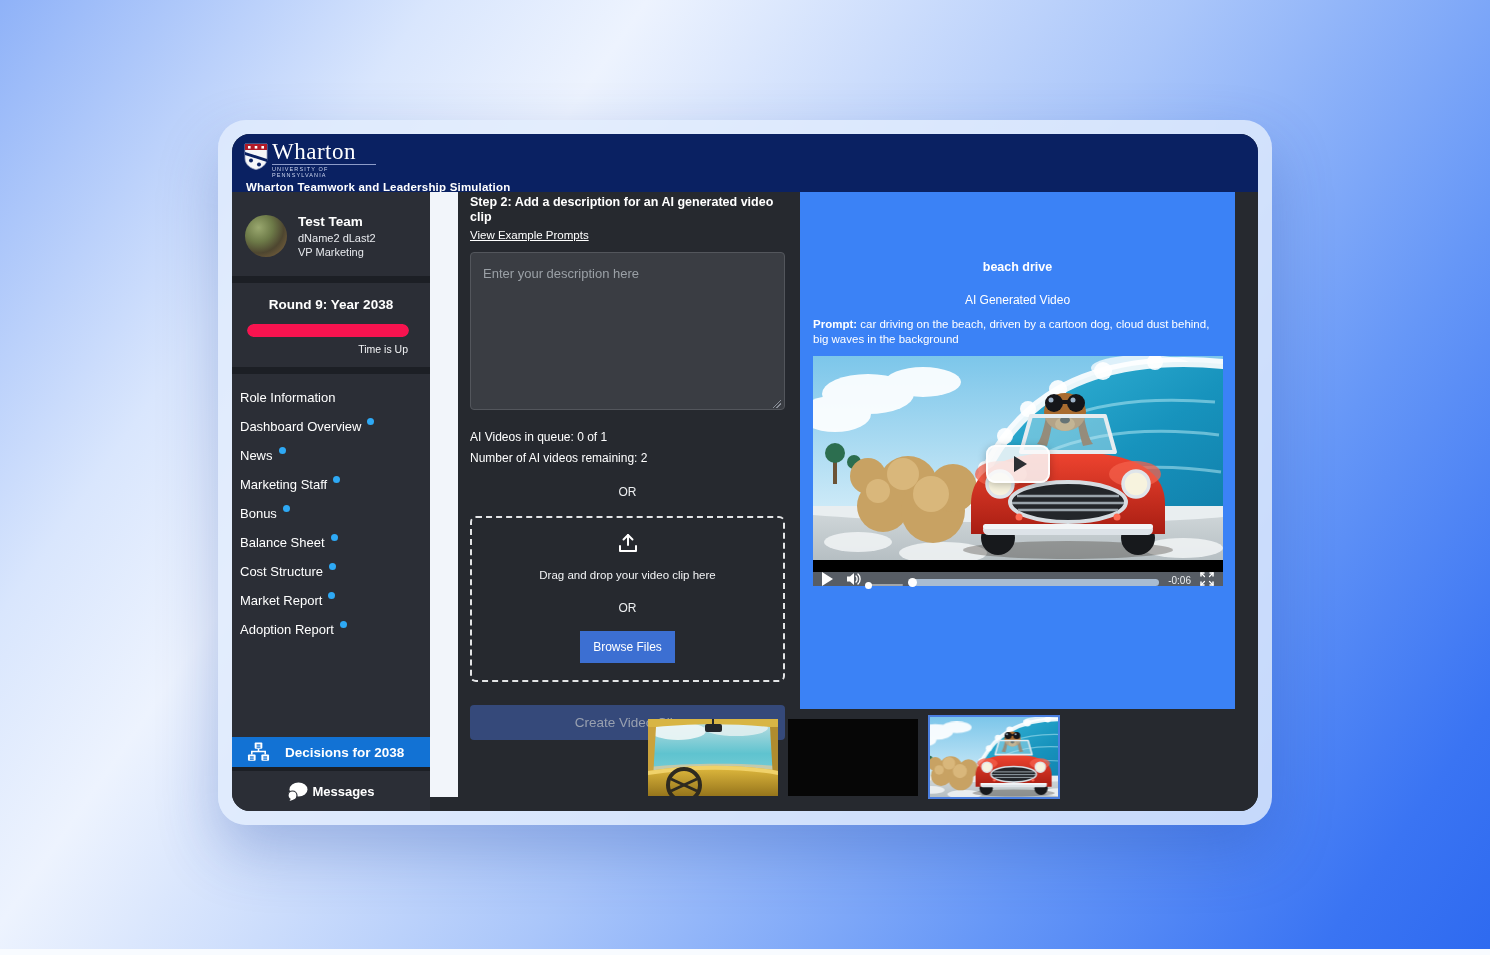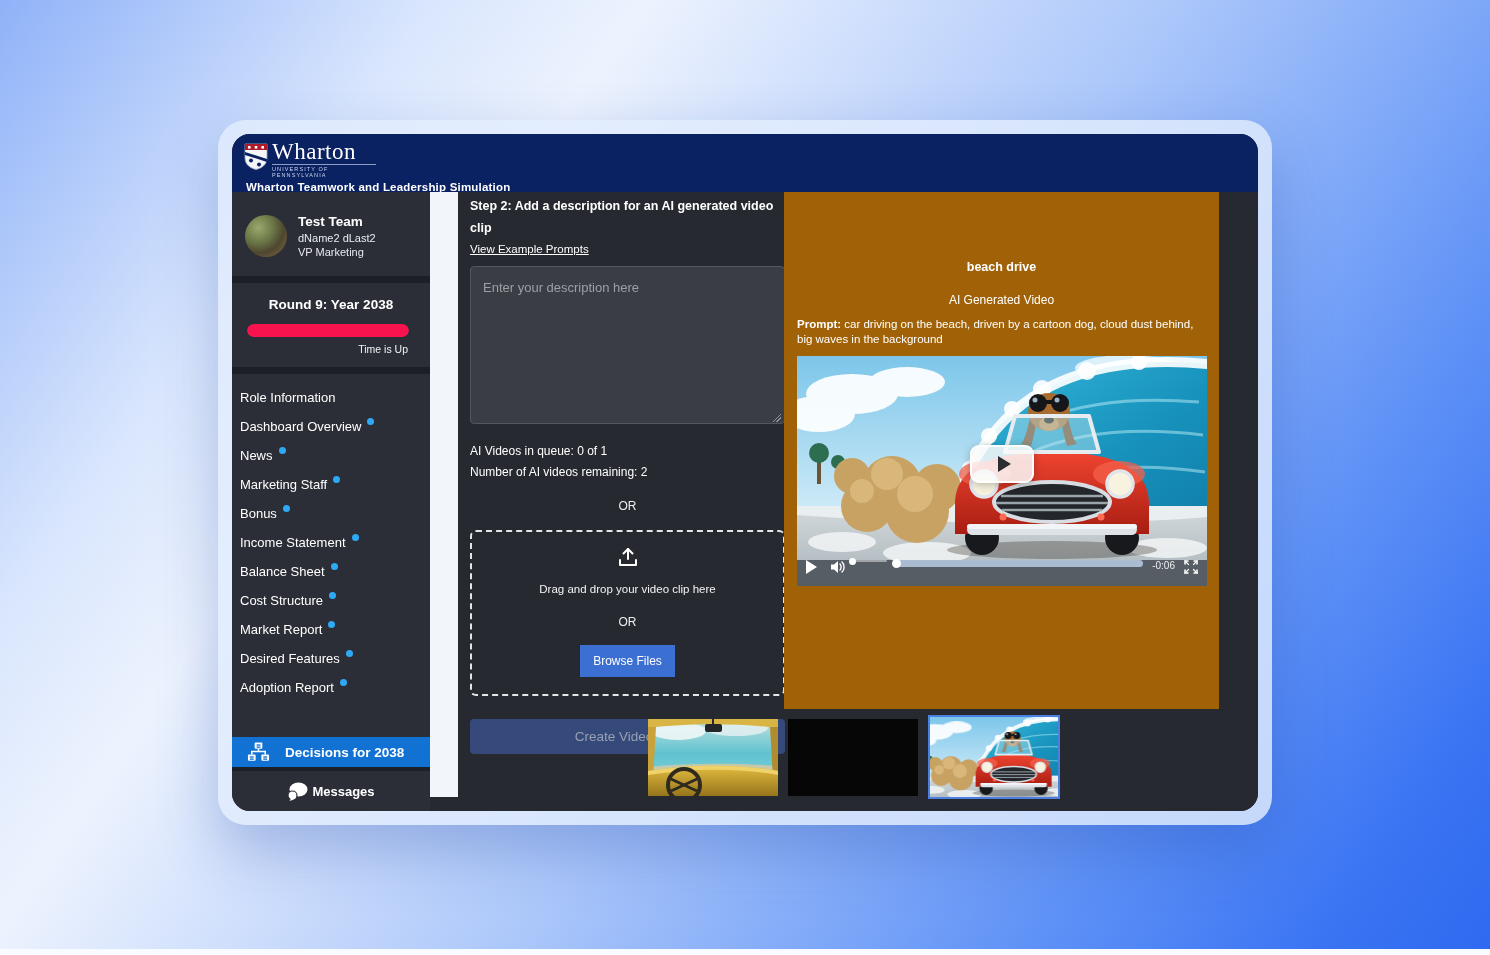--- a/index.html
+++ b/index.html
@@ -54,54 +54,54 @@
   .messages-row { height:44px; display:flex; align-items:center; justify-content:center; border-top:4px solid #1C1F25; cursor:pointer; }
   .messages-row svg { width:21px; height:19px; }
   .messages-label { font-size:13px; font-weight:bold; margin-left:4px; }
 
   
   .scroll-strip { width:28px; flex:0 0 28px; background:#F2F5FA; height:calc(100% - 14px); }
 
   
   .main { flex:1; position:relative; background:#26292F; color:#fff; }
   .form-col { position:absolute; left:12px; top:3px; width:315px; }
-  .step-heading { font-size:12.5px; font-weight:bold; line-height:22px; }
+  .step-heading { font-size:12.5px; font-weight:bold; line-height:15px; }
   .example-link { font-size:11.5px; text-decoration:underline; margin-top:2px; display:inline-block; cursor:pointer; color:#fff; }
   .desc-box { position:relative; margin-top:9px; }
   .desc-input { width:315px; height:158px; background:#3A3D43; border:1px solid #53565c; border-radius:4px; resize:none;
     color:#e8eaee; font-size:13px; padding:13px 12px; font-family:"Liberation Sans", sans-serif; }
   .desc-input::placeholder { color:#9AA0A6; }
   .resize-handle { position:absolute; right:4px; bottom:6px; width:9px; height:9px;
     background:linear-gradient(135deg, transparent 0 50%, #8a8f98 50% 58%, transparent 58% 72%, #8a8f98 72% 80%, transparent 80%); }
   .queue-line { font-size:12px; margin-top:16px; }
   .remaining-line { font-size:12px; margin-top:7px; }
   .or-line { text-align:center; font-size:12px; margin-top:20px; color:#eceef0; }
   .dropzone { margin-top:17px; height:166px; border:2px dashed #E4E5E7; border-radius:6px; text-align:center; padding-top:14px; cursor:pointer; }
   .dropzone svg { width:22px; height:22px; }
   .drop-text { font-size:11.5px; margin-top:11px; color:#f2f3f5; }
   .drop-or { font-size:12px; margin-top:20px; color:#eceef0; }
   .browse-btn { margin-top:16px; background:#3C6FD2; color:#fff; border:none; border-radius:0;
     font-size:12px; padding:9px 13px; cursor:pointer; font-family:"Liberation Sans", sans-serif; }
   .create-btn { margin-top:23px; width:315px; height:35px; background:#35497A; color:#98A0B0; border:none; border-radius:4px;
     font-size:13.5px; cursor:pointer; font-family:"Liberation Sans", sans-serif; }
 
   
-  .video-panel { position:absolute; left:326px; top:0; width:435px; height:517px; background:#a16207; }
+  .video-panel { position:absolute; left:342px; top:0; width:435px; height:517px; background:#3b82f6; }
   .vp-title { text-align:center; font-size:12.5px; font-weight:bold; margin-top:68px; }
   .vp-type { text-align:center; font-size:12px; margin-top:19px; }
   .vp-prompt { font-size:11.5px; line-height:15px; margin:10px 12px 0 13px; }
   .vp-prompt b { font-weight:bold; }
   .player { position:relative; width:410px; height:230px; margin:9px 0 0 13px; background:#000; cursor:pointer; }
   .scene { position:absolute; inset:0 0 26px 0; }
   .scene svg { width:100%; height:100%; display:block; }
   .play-overlay { position:absolute; left:50%; top:89px; transform:translateX(-50%); width:64px; height:38px;
     background:rgba(250,250,250,0.85); border:2px solid rgba(255,255,255,0.9); border-radius:9px;
     display:flex; align-items:center; justify-content:center; cursor:pointer; box-shadow:0 2px 8px rgba(0,0,0,0.25); }
   .play-overlay .tri { width:0; height:0; border-left:13px solid #2b2f33; border-top:8px solid transparent; border-bottom:8px solid transparent; margin-left:4px; }
-  .controls { position:absolute; left:0; right:0; bottom:0; height:26px; background:#575D65; display:flex; align-items:flex-start; padding:0 9px; }
+  .controls { position:absolute; left:0; right:0; bottom:0; height:14px; background:#575D65; display:flex; align-items:flex-end; padding:0 9px; }
   .ctrl-play { width:0; height:0; border-left:11px solid #fff; border-top:7px solid transparent; border-bottom:7px solid transparent; cursor:pointer; }
   .ctrl-speaker { margin-left:13px; cursor:pointer; }
   .ctrl-speaker svg { width:16px; height:14px; display:block; }
   .vol-track { margin-left:7px; width:34px; height:2px; background:rgba(255,255,255,0.45); border-radius:1px; position:relative; cursor:pointer; }
   .vol-fill { height:100%; background:#fff; border-radius:1px; position:relative; }
   .vol-knob { position:absolute; right:-3px; top:-2.5px; width:7px; height:7px; border-radius:50%; background:#fff; }
   .prog-track { flex:1; margin-left:10px; height:7px; border-radius:4px; background:#A9BCD1; position:relative; cursor:pointer; }
   .prog-fill { height:100%; background:#fff; border-radius:4px; position:relative; }
   .prog-knob { position:absolute; right:-4px; top:-1px; width:9px; height:9px; border-radius:50%; background:#fff; }
   .ctrl-time { font-size:10px; color:#eceff1; margin-left:9px; }
@@ -299,25 +299,23 @@
           <div class="round-status">Time is Up</div>
         </div>
         <div class="side-divider"></div>
 
         <nav class="nav">
           <div class="nav-item"><span>Role Information</span></div>
           <div class="nav-item"><span>Dashboard Overview</span><span class="nav-dot"></span></div>
           <div class="nav-item"><span>News</span><span class="nav-dot"></span></div>
           <div class="nav-item"><span>Marketing Staff</span><span class="nav-dot"></span></div>
           <div class="nav-item"><span>Bonus</span><span class="nav-dot"></span></div>
-          <div class="nav-item"><span>Income Statement</span><span class="nav-dot"></span></div>
           <div class="nav-item"><span>Balance Sheet</span><span class="nav-dot"></span></div>
           <div class="nav-item"><span>Cost Structure</span><span class="nav-dot"></span></div>
           <div class="nav-item"><span>Market Report</span><span class="nav-dot"></span></div>
-          <div class="nav-item"><span>Desired Features</span><span class="nav-dot"></span></div>
           <div class="nav-item"><span>Adoption Report</span><span class="nav-dot"></span></div>
         </nav>
 
         <div class="decisions-btn">
           <svg viewBox="0 0 24 24">
             <g fill="#ffffff">
               <rect x="8" y="1.5" width="8" height="6.5" rx="1"></rect>
               <rect x="1" y="14" width="8" height="6.5" rx="1"></rect>
               <rect x="15" y="14" width="8" height="6.5" rx="1"></rect>
             </g>

